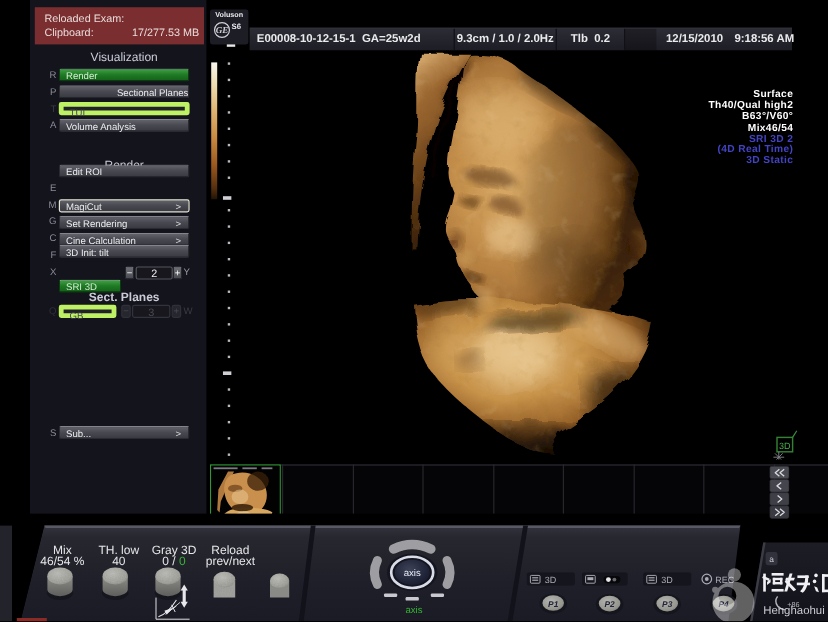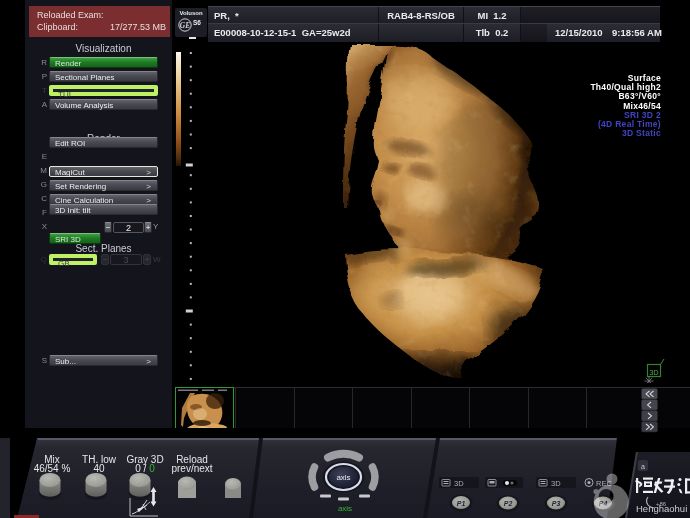--- a/index.html
+++ b/index.html
@@ -40,21 +40,21 @@
   <div class="abs" id="lpanel">
     <div class="abs" id="redbox">
       <div class="abs" style="left:8px;top:4px;">Reloaded Exam:</div>
       <div class="abs" style="left:8px;top:16px;">Clipboard:</div>
       <div class="abs" style="right:4px;top:16px;">17/277.53 MB</div>
     </div>
     <div class="abs hdr" style="top:43px;">Visualization</div>
     <div class="abs blbl" style="left:8px;top:58px;">R</div>
     <div class="abs btn green" style="top:57px;">Render</div>
     <div class="abs blbl" style="left:8px;top:72px;">P</div>
-    <div class="abs btn" style="top:71px;">Sectional Planes</div>
+    <div class="abs btn" style="top:71px;text-align:right;">Sectional Planes</div>
     <div class="abs blbl" style="left:8px;top:86px;color:#3c3c46;">T</div>
     <div class="abs btn dim" style="top:85px;">TUI</div>
     <div class="abs blbl" style="left:8px;top:100px;">A</div>
     <div class="abs btn" style="top:99px;">Volume Analysis</div>
 
     <div class="abs hdr" style="top:133px;">Render</div>
     <div class="abs blbl" style="left:8px;top:152px;">E</div>
     <div class="abs btn" style="top:137px;">Edit ROI</div>
     <div class="abs blbl" style="left:8px;top:166px;">M</div>
     <div class="abs btn" style="top:165.5px;border:1px solid #e8e8d8;">MagiCut<span class="arr">&gt;</span></div>
@@ -64,21 +64,21 @@
     <div class="abs btn" style="top:193.5px;">Cine Calculation<span class="arr">&gt;</span></div>
     <div class="abs blbl" style="left:8px;top:208px;">F</div>
     <div class="abs btn" style="top:204px;">3D Init: tilt</div>
     <div class="abs blbl" style="left:8px;top:222px;">X</div>
     <div class="abs btn green" style="top:233px;width:52px;">SRI 3D</div>
     <div class="abs spin-m" style="left:79px;top:221.5px;">−</div>
     <div class="abs spin-v" style="left:88px;top:221.5px;width:31px;">2</div>
     <div class="abs spin-p" style="left:119px;top:221.5px;">+</div>
     <div class="abs blbl" style="left:128px;top:222px;width:12px;text-align:left;color:#9a9aa4;">Y</div>
 
-    <div class="abs hdr" style="top:243px;">Sect. Planes</div>
+    <div class="abs hdr" style="top:243px;font-weight:bold;">Sect. Planes</div>
     <div class="abs blbl" style="left:8px;top:255px;color:#30303a;">Q</div>
     <div class="abs btn dim" style="top:254px;width:48px;">GB</div>
     <div class="abs spin-m" style="left:76px;top:254px;background:#26262e;border-color:#30303a;color:#4a4a54;">−</div>
     <div class="abs spin-v" style="left:85px;top:254px;width:32px;border-color:#33333d;color:#4a4a54;">3</div>
     <div class="abs spin-p" style="left:118px;top:254px;background:#26262e;border-color:#30303a;color:#4a4a54;">+</div>
     <div class="abs blbl" style="left:128px;top:255px;width:12px;text-align:left;color:#3c3c46;">W</div>
 
     <div class="abs blbl" style="left:8px;top:356px;">S</div>
     <div class="abs btn" style="top:355px;">Sub...<span class="arr">&gt;</span></div>
   </div>
@@ -86,32 +86,24 @@
   <div class="abs" id="gelogo">
     <div class="abs" style="left:0;top:2px;width:32px;text-align:center;color:#e8e8ee;font-size:6px;font-weight:bold;">Voluson</div>
     <svg class="abs" style="left:3px;top:10px;" width="14" height="14" viewBox="0 0 14 14">
       <circle cx="7" cy="7" r="6.2" fill="none" stroke="#cfd0d8" stroke-width="1"></circle>
       <text x="7" y="9.6" font-size="7.5" font-style="italic" font-weight="bold" fill="#cfd0d8" text-anchor="middle" font-family="Liberation Serif,serif">GE</text>
     </svg>
     <div class="abs" style="left:18px;top:11px;color:#e8e8ee;font-size:6.5px;font-weight:bold;">S6</div>
   </div>
   <div class="abs" style="left:189px;top:37px;width:7px;height:2px;background:#e8e8ea;"></div>
 
-  <div class="abs trow" style="left:208px;top:6px;width:452px;height:17px;">
-    <div class="cell" style="left:6px;line-height:17px;font-weight:bold;">PR,&nbsp; *</div>
-    <div class="cell" style="left:170px;width:1px;background:#101016;"></div>
-    <div class="cell" style="left:171px;width:84px;text-align:center;line-height:17px;font-weight:bold;">RAB4-8-RS/OB</div>
-    <div class="cell" style="left:255px;width:1px;background:#101016;"></div>
-    <div class="cell" style="left:256px;width:56px;text-align:center;line-height:17px;font-weight:bold;">MI&nbsp; 1.2</div>
-    <div class="cell" style="left:312px;width:1px;background:#101016;"></div>
-    <div class="cell" style="left:313px;width:139px;background:rgba(0,0,0,0.28);"></div>
-  </div>
   <div class="abs trow" style="left:208px;top:23px;width:452px;height:18px;border-top-color:#3a3a44;">
     <div class="cell" style="left:6px;line-height:18px;font-weight:bold;">E00008-10-12-15-1&nbsp; GA=25w2d</div>
     <div class="cell" style="left:170px;width:1px;background:#101016;"></div>
+    <div class="cell" style="left:171px;width:84px;text-align:center;line-height:18px;font-weight:bold;">9.3cm / 1.0 / 2.0Hz</div>
     <div class="cell" style="left:255px;width:1px;background:#101016;"></div>
     <div class="cell" style="left:256px;width:56px;text-align:center;line-height:18px;font-weight:bold;">Tlb&nbsp; 0.2</div>
     <div class="cell" style="left:312px;width:1px;background:#101016;"></div>
     <div class="cell" style="left:313px;width:26px;background:rgba(0,0,0,0.28);"></div>
     <div class="cell" style="left:347px;line-height:18px;">12/15/2010</div>
     <div class="cell" style="left:404px;line-height:18px;">9:18:56 AM</div>
   </div>
 
   <div class="abs" id="rinfo">
     Surface<br>

